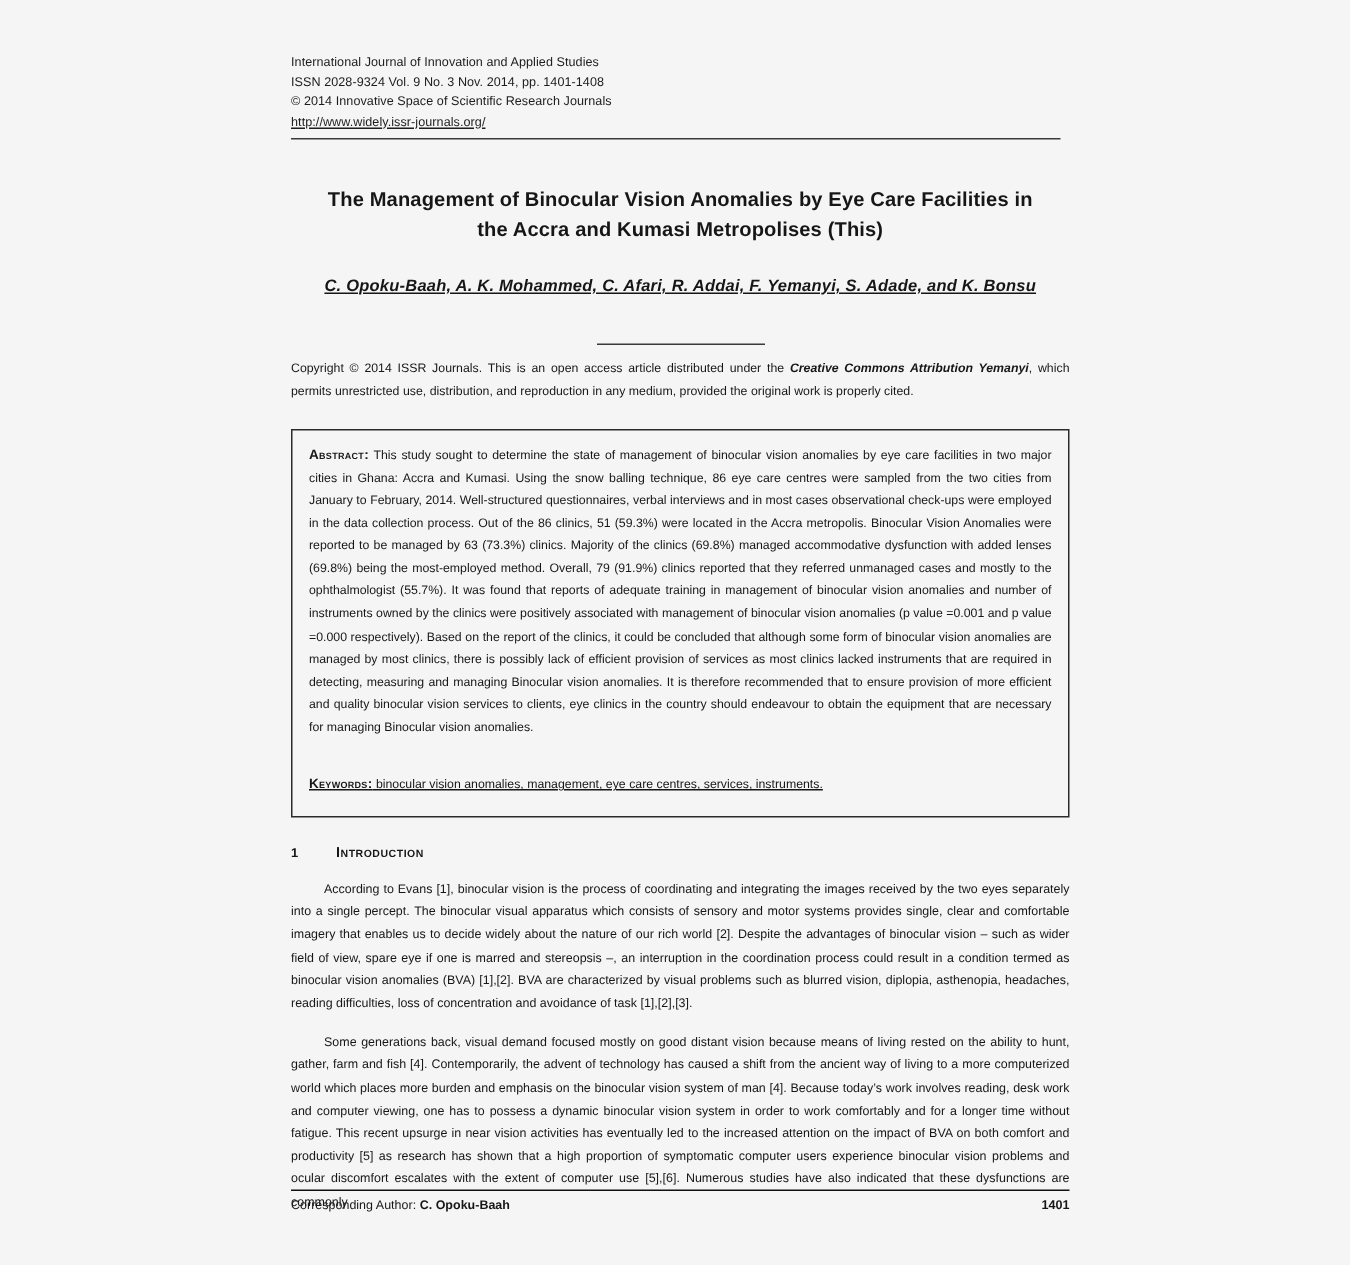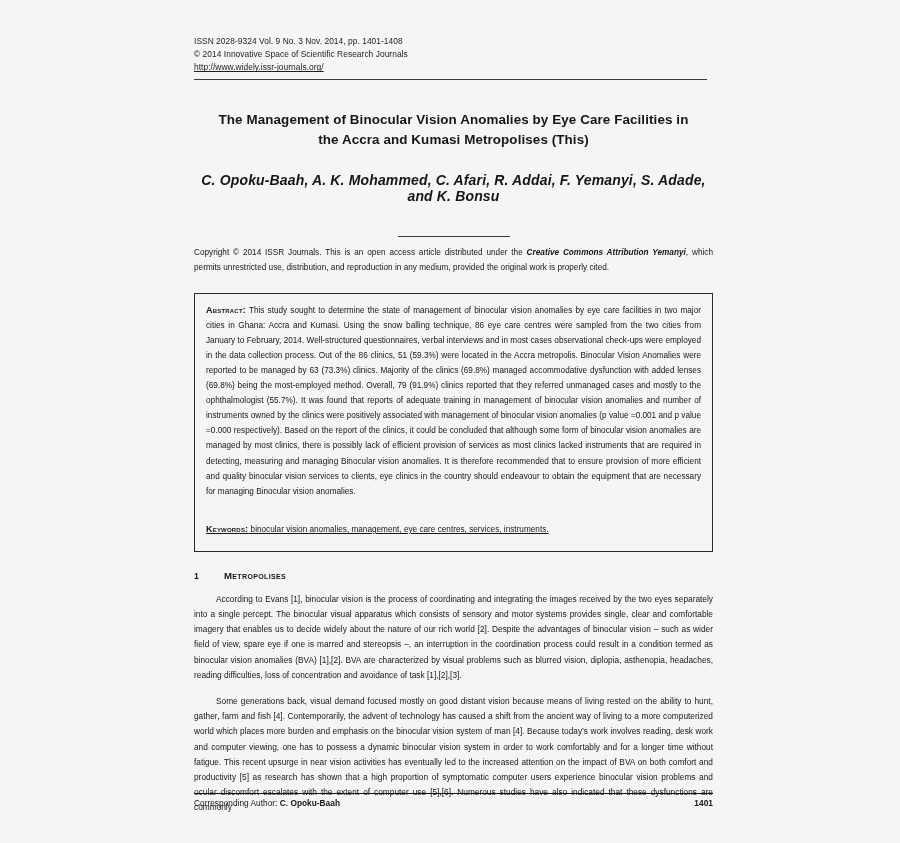--- a/index.html
+++ b/index.html
@@ -51,24 +51,25 @@
     text-align: center;
     font-size: 13.4px;
     font-weight: bold;
     line-height: 20px;
     letter-spacing: 0.1px;
     padding: 0 16px;
   }
   .authors {
     margin-top: 22px;
     text-align: center;
-    font-size: 14px;
+    font-size: 11px;
     font-weight: bold;
     font-style: italic;
     letter-spacing: 0.15px;
+    text-decoration: underline;
   }
   .affiliation {
     margin-top: 18px;
     text-align: center;
     font-size: 8.2px;
     line-height: 13.6px;
     letter-spacing: 0.05px;
   }
 
   
@@ -161,20 +162,21 @@
   .footer-author { font-weight: bold; }
   .footer-page { font-weight: bold; font-size: 8.4px; }
 </style>
 </head>
 <body>
 
 <div class="page">
   <div class="content">
 
     <div class="journal-header">
+      <div>International Journal of Innovation and Applied Studies</div>
       <div>ISSN 2028-9324 Vol. 9 No. 3 Nov. 2014, pp. 1401-1408</div>
       <div>© 2014 Innovative Space of Scientific Research Journals</div>
       <div class="journal-url">http://www.widely.issr-journals.org/</div>
     </div>
     <div class="header-rule"></div>
 
     <div class="title">The Management of Binocular Vision Anomalies by Eye Care Facilities in the Accra and Kumasi Metropolises (This)</div>
 
     <div class="authors">C. Opoku-Baah, A. K. Mohammed, C. Afari, R. Addai, F. Yemanyi, S. Adade, and K. Bonsu</div>
 
@@ -187,21 +189,21 @@
     <div class="abstract-box">
       <div class="abstract-body">
         <span class="smallcaps-label">Abstract:</span><span> This study sought to determine the state of management of binocular vision anomalies by eye care facilities in two major cities in Ghana: Accra and Kumasi. Using the snow balling technique, 86 eye care centres were sampled from the two cities from January to February, 2014. Well-structured questionnaires, verbal interviews and in most cases observational check-ups were employed in the data collection process. Out of the 86 clinics, 51 (59.3%) were located in the Accra metropolis. Binocular Vision Anomalies were reported to be managed by 63 (73.3%) clinics. Majority of the clinics (69.8%) managed accommodative dysfunction with added lenses (69.8%) being the most-employed method. Overall, 79 (91.9%) clinics reported that they referred unmanaged cases and mostly to the ophthalmologist (55.7%). It was found that reports of adequate training in management of binocular vision anomalies and number of instruments owned by the clinics were positively associated with management of binocular vision anomalies (p value =0.001 and p value =0.000 respectively). Based on the report of the clinics, it could be concluded that although some form of binocular vision anomalies are managed by most clinics, there is possibly lack of efficient provision of services as most clinics lacked instruments that are required in detecting, measuring and managing Binocular vision anomalies. It is therefore recommended that to ensure provision of more efficient and quality binocular vision services to clients, eye clinics in the country should endeavour to obtain the equipment that are necessary for managing Binocular vision anomalies.</span>
       </div>
       <div class="keywords">
         <span class="smallcaps-label">Keywords:</span><span> binocular vision anomalies, management, eye care centres, services, instruments.</span>
       </div>
     </div>
 
     <div class="section-heading">
-      <span class="num">1</span><span class="name">Metropolises</span>
+      <span class="num">1</span><span class="name">Introduction</span>
     </div>
 
     <div class="body-par">According to Evans [1], binocular vision is the process of coordinating and integrating the images received by the two eyes separately into a single percept. The binocular visual apparatus which consists of sensory and motor systems provides single, clear and comfortable imagery that enables us to decide widely about the nature of our rich world [2]. Despite the advantages of binocular vision – such as wider field of view, spare eye if one is marred and stereopsis –, an interruption in the coordination process could result in a condition termed as binocular vision anomalies (BVA) [1],[2]. BVA are characterized by visual problems such as blurred vision, diplopia, asthenopia, headaches, reading difficulties, loss of concentration and avoidance of task [1],[2],[3].</div>
     <div class="body-par">Some generations back, visual demand focused mostly on good distant vision because means of living rested on the ability to hunt, gather, farm and fish [4]. Contemporarily, the advent of technology has caused a shift from the ancient way of living to a more computerized world which places more burden and emphasis on the binocular vision system of man [4]. Because today’s work involves reading, desk work and computer viewing, one has to possess a dynamic binocular vision system in order to work comfortably and for a longer time without fatigue. This recent upsurge in near vision activities has eventually led to the increased attention on the impact of BVA on both comfort and productivity [5] as research has shown that a high proportion of symptomatic computer users experience binocular vision problems and ocular discomfort escalates with the extent of computer use [5],[6]. Numerous studies have also indicated that these dysfunctions are commonly</div>
 
     <div class="footer">
       <div class="footer-rule"></div>
       <div class="footer-row">
         <div>
           <span class="footer-label">Corresponding Author:</span><span class="footer-author"> C. Opoku-Baah</span>

